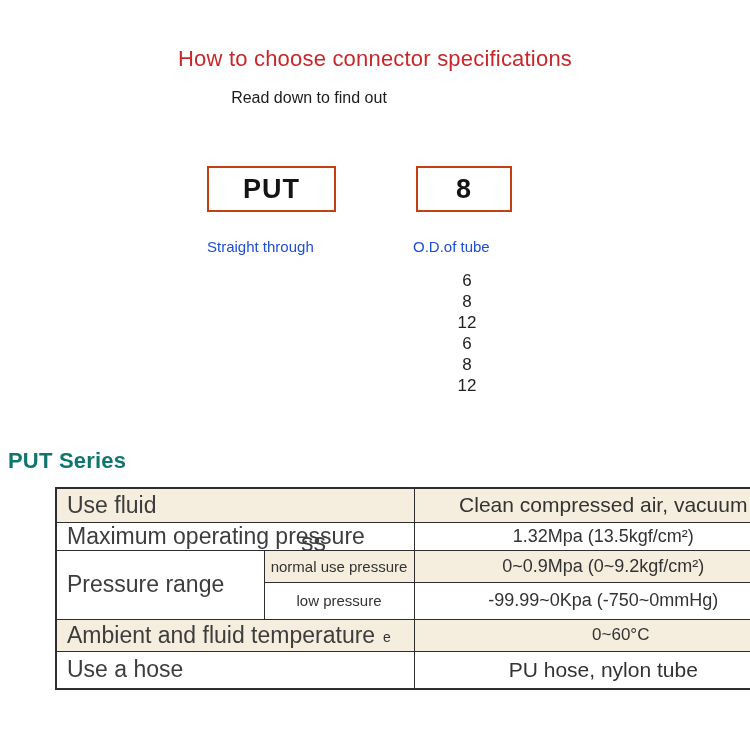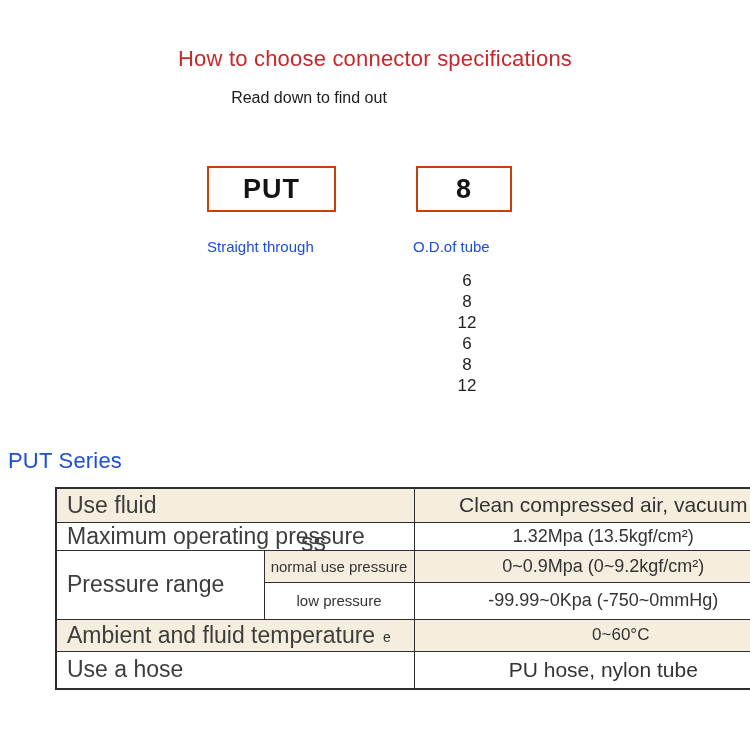--- a/index.html
+++ b/index.html
@@ -65,23 +65,23 @@
     font-size: 17px;
     line-height: 21px;
     color: #222222;
   }
 
   
   .series-heading {
     position: absolute;
     left: 8px; top: 448px;
     font-size: 22px;
-    font-weight: normal;
+    font-weight: bold;
     letter-spacing: 0.2px;
-    color: #1d4ed8;
+    color: #0f766e;
   }
 
   
   .spec-table {
     position: absolute;
     left: 7px; top: 487px;
     width: 737px;
     border-collapse: collapse;
     table-layout: fixed;
     border: 2px solid #2e2e2e;

